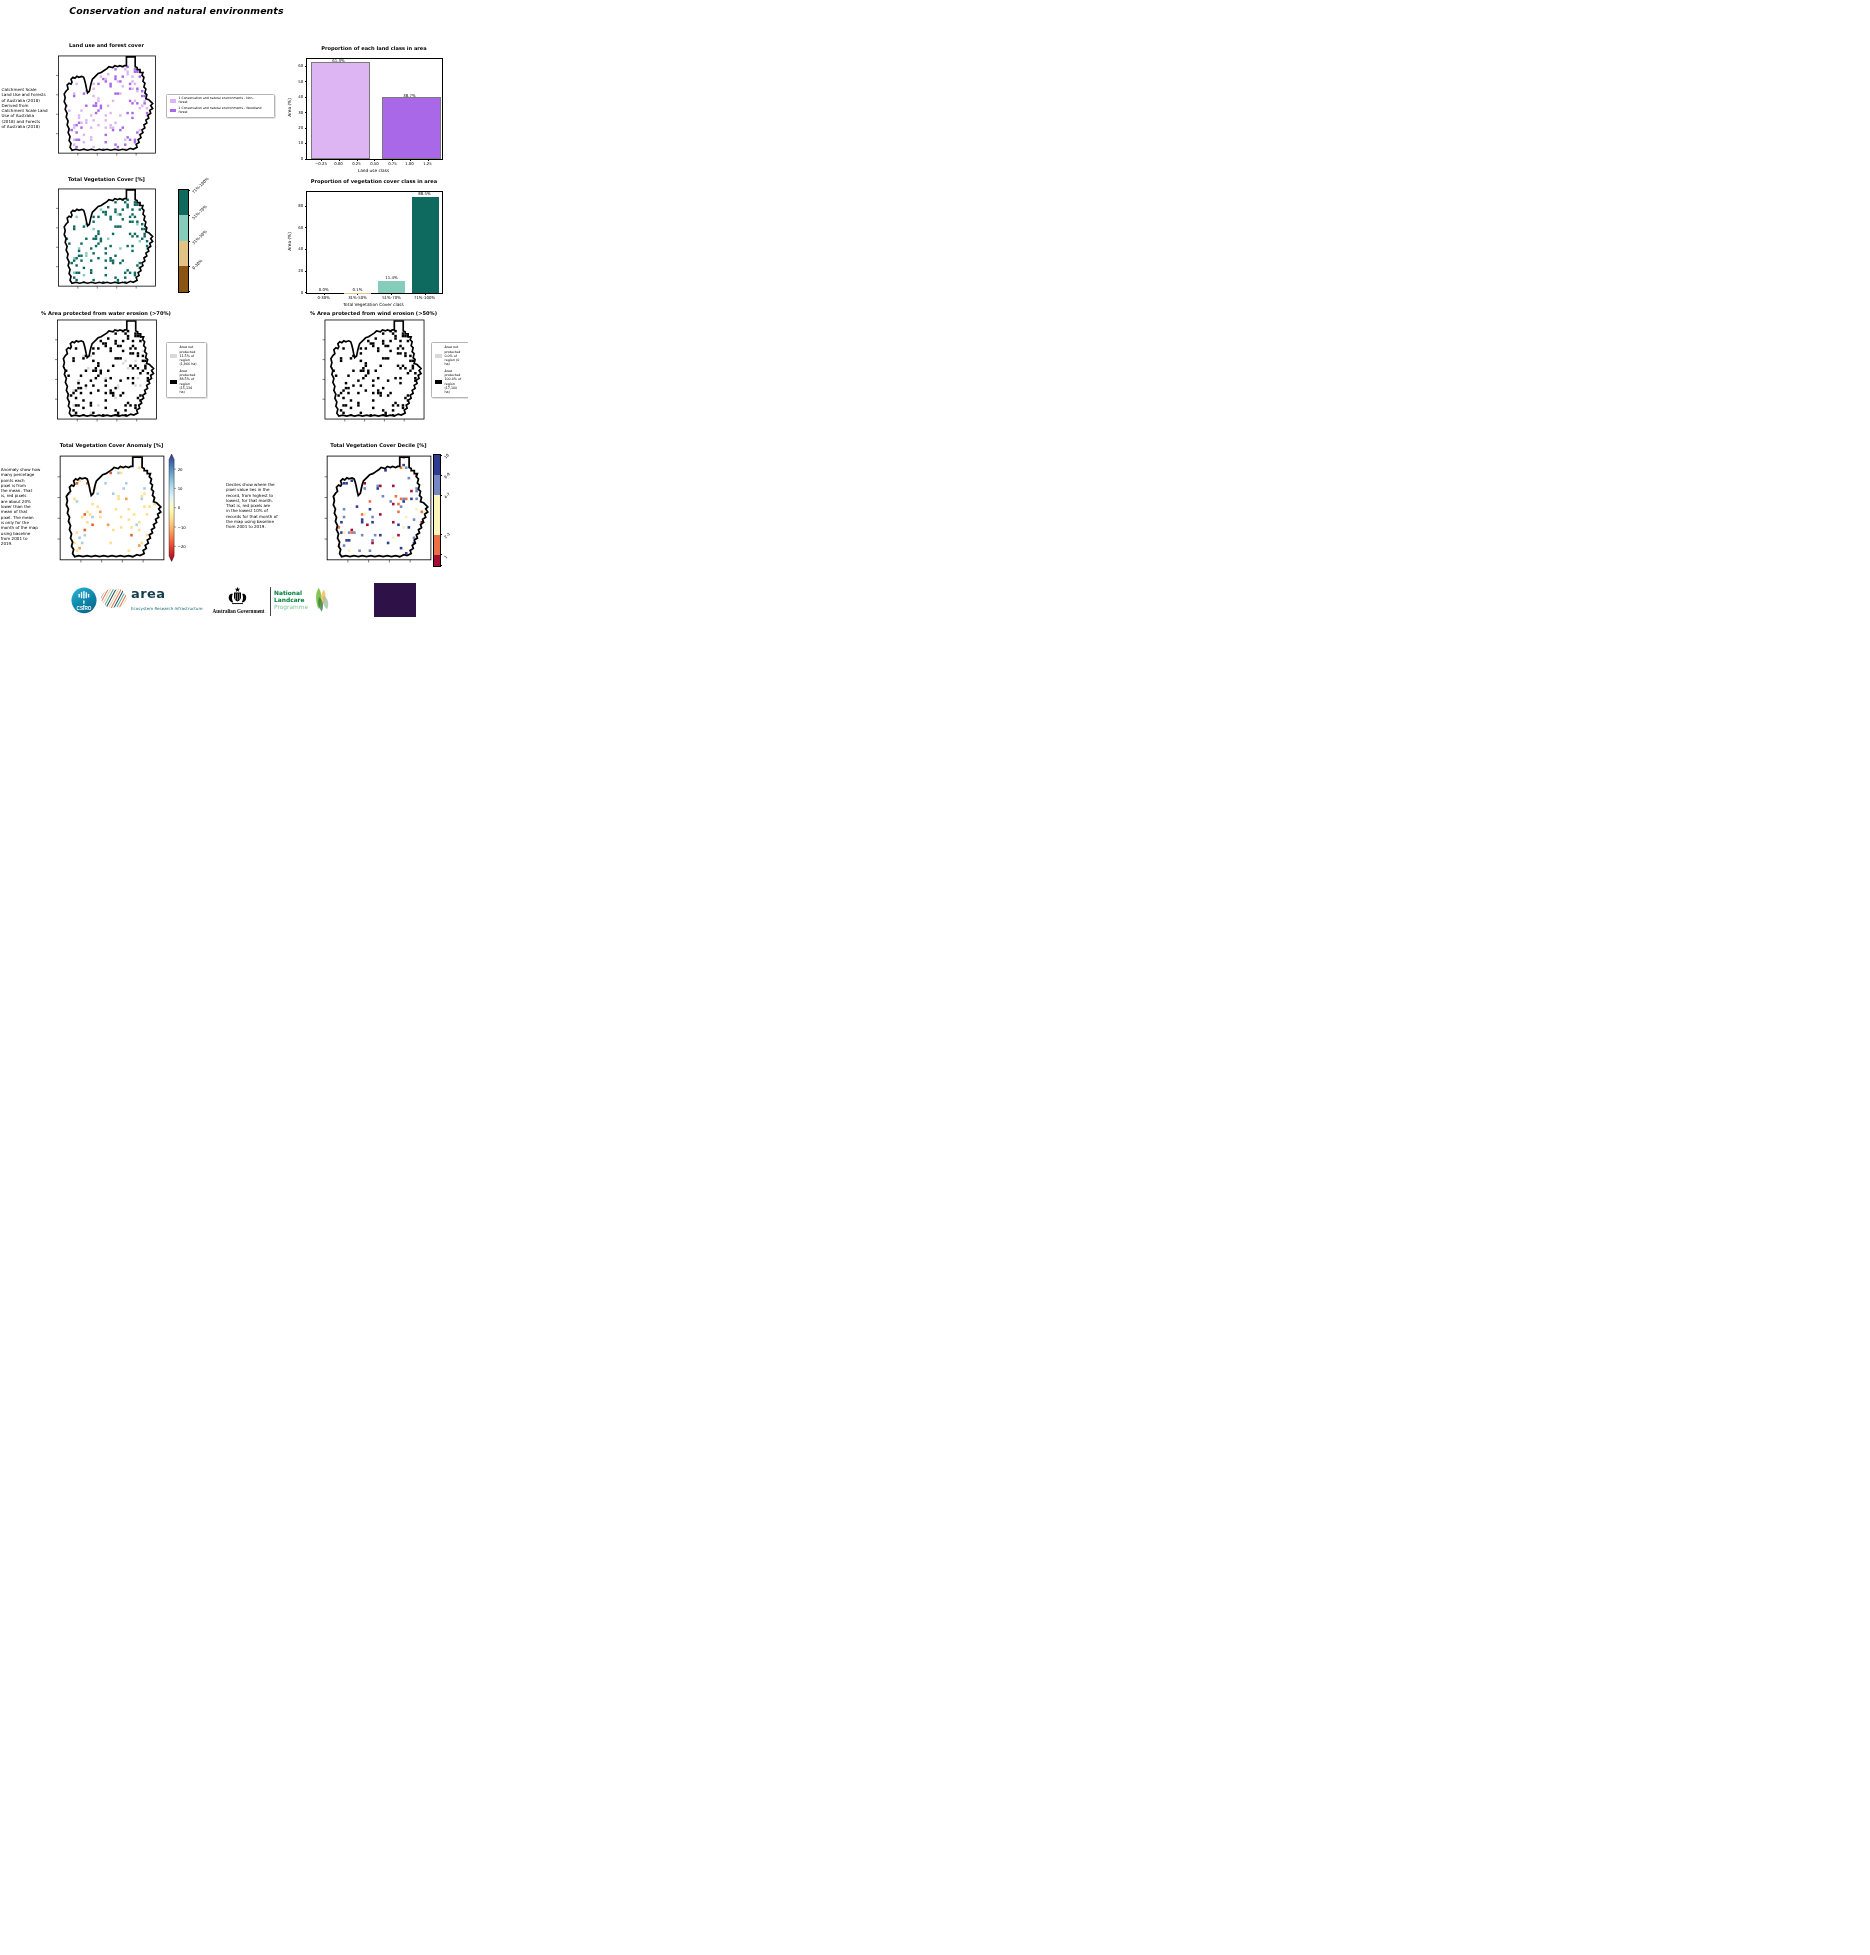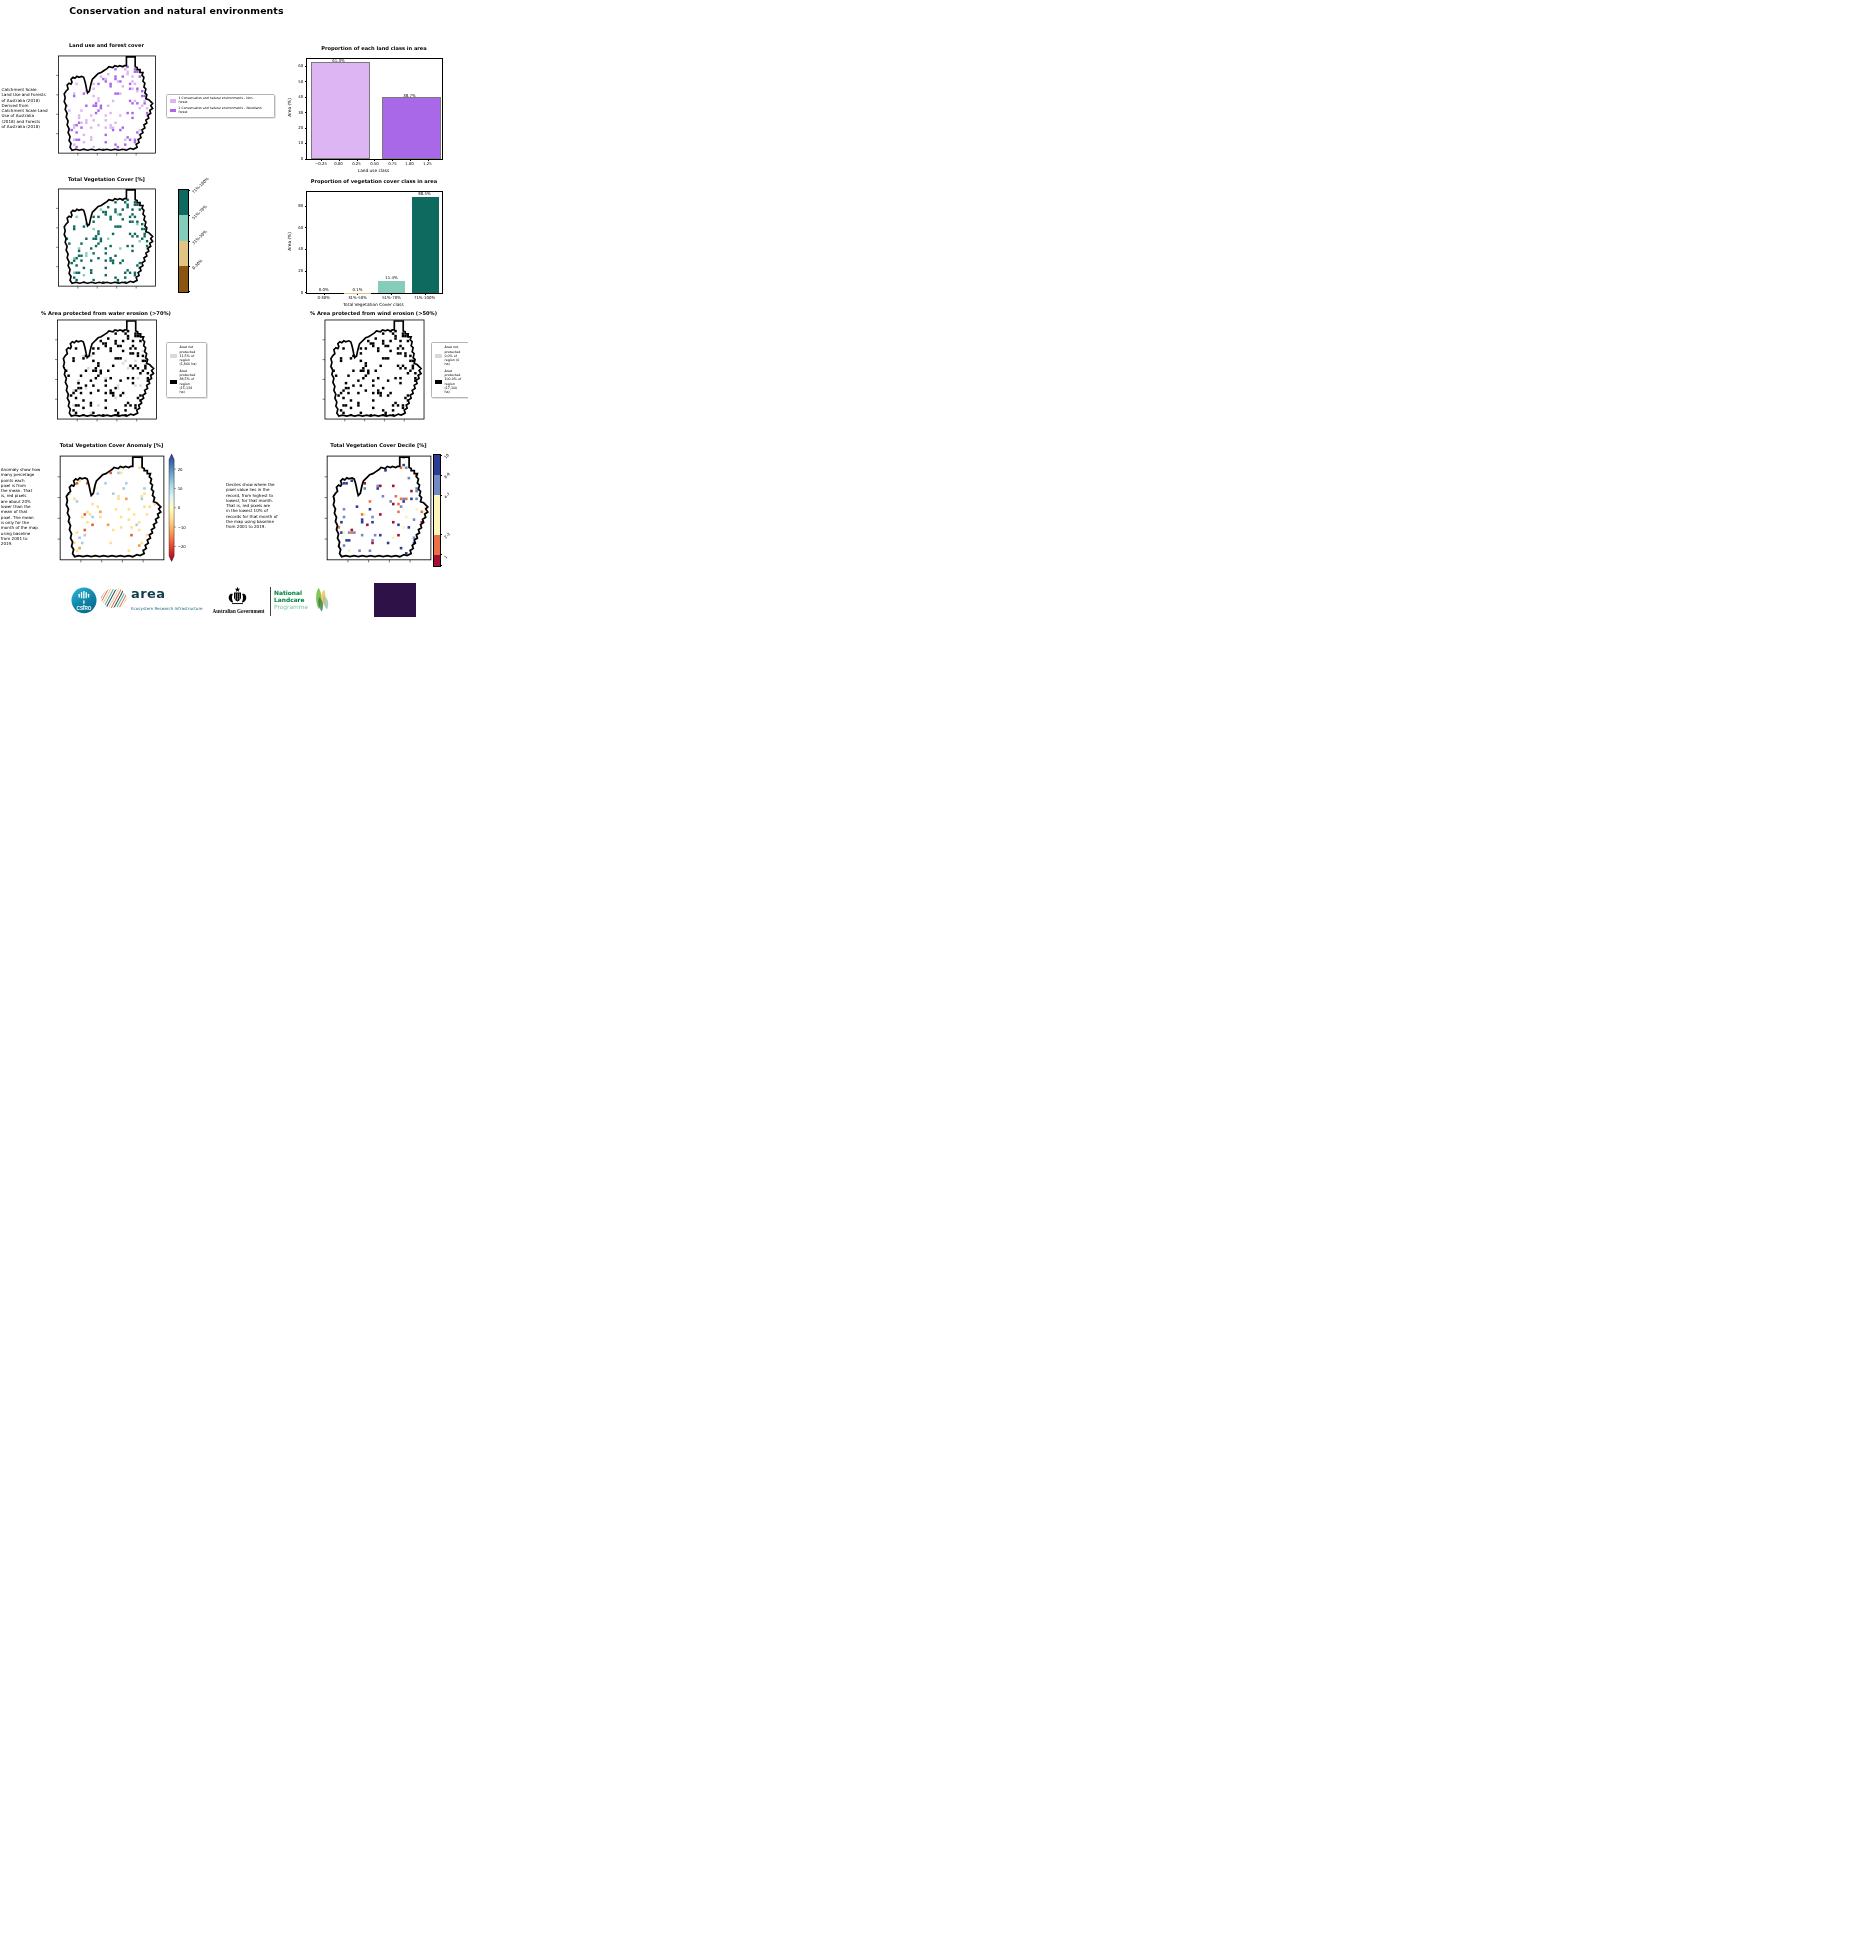--- a/index.html
+++ b/index.html
@@ -28,21 +28,21 @@
   .cbar-tick{position:absolute;height:0.4px;width:2px;background:#000;}
   .serif{font-family:"Liberation Serif","DejaVu Serif",serif;}
   .nsw-box{position:absolute;background:#2e1247;display:flex;flex-direction:column;align-items:center;}
   .divider{position:absolute;width:0.4px;background:#444;}
 </style>
 </head>
 <body>
 
 <div class="page">
 
-  <div class="abs page-title" style="left:59px;top:4.7px;width:235px;">Conservation and natural environments</div>
+  <div class="abs page-title" style="left:59px;top:4.7px;width:235px;font-style:italic;">Conservation and natural environments</div>
 
   <div class="abs side-note" style="left:1.6px;top:87px;width:47px;"> Catchment Scale
 Land Use and Forests
 of Australia (2018)
 Derived from
 Catchment Scale Land
 Use of Australia
 (2018) and Forests
 of Australia (2018)</div>
   <div class="abs panel-title" style="left:50px;top:42px;width:113px;">Land use and forest cover</div>

